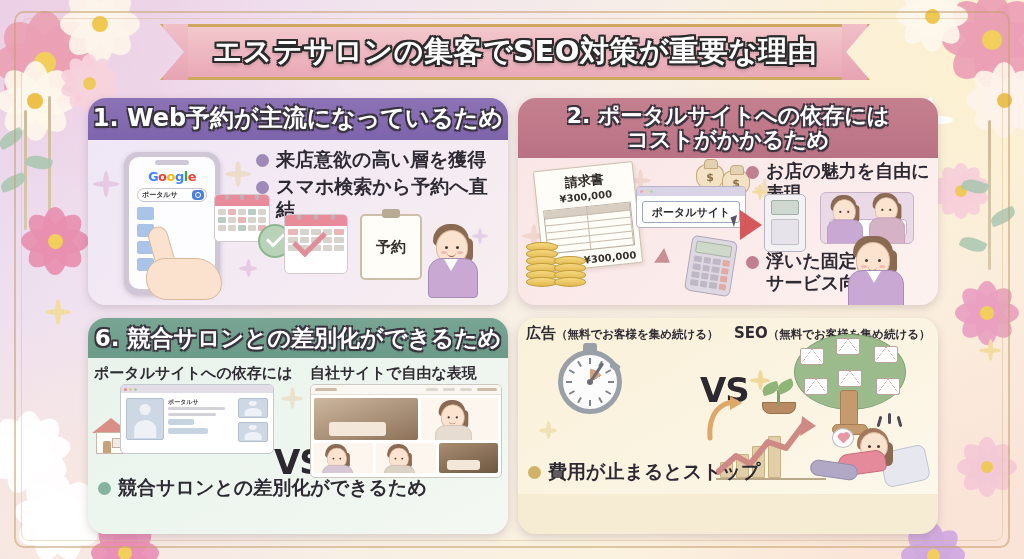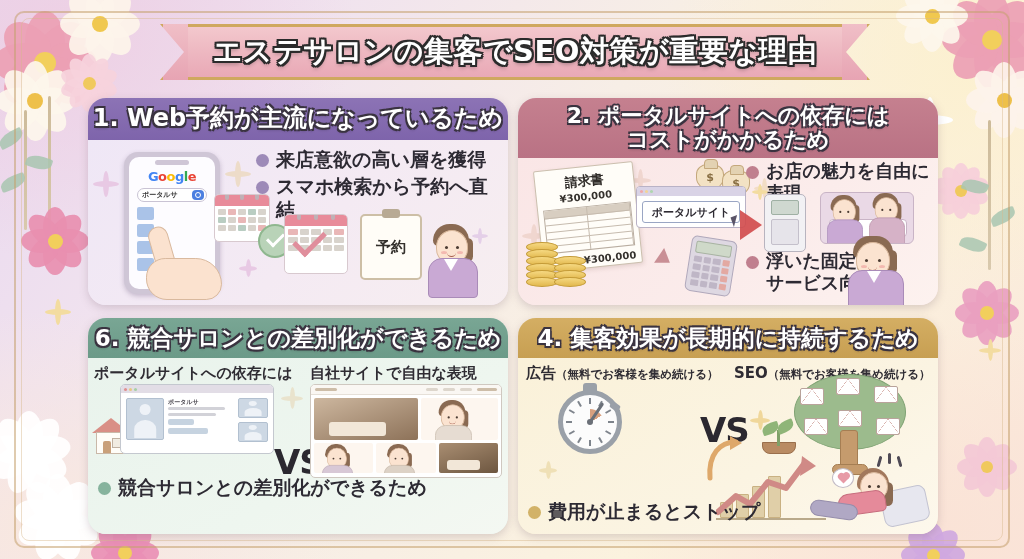--- a/index.html
+++ b/index.html
@@ -894,21 +894,20 @@
       <div class="bullets" style="left:10px;top:118px;width:400px;">
         <div class="bullet">
           <i class="dot"></i>
           <span class="btxt">競合サロンとの差別化ができるため</span>
         </div>
       </div>
     </div>
   </div>
 
   <div class="panel" id="p4">
-    <div class="panel-head">4. 集客効果が長期的に持続するため</div>
     <div class="panel-body">
 
       <div class="sublabel" style="left:8px;top:6px;">
         <span>広告</span><span class="small">（無料でお客様を集め続ける）</span>
       </div>
       <div class="sublabel" style="left:216px;top:6px;">
         <span>SEO</span><span class="small">（無料でお客様を集め続ける）</span>
       </div>
 
       <div class="spark4" style="left:242px;top:62px;--sl:20px;--st:5px;--sc:#f0d79a;"></div>

